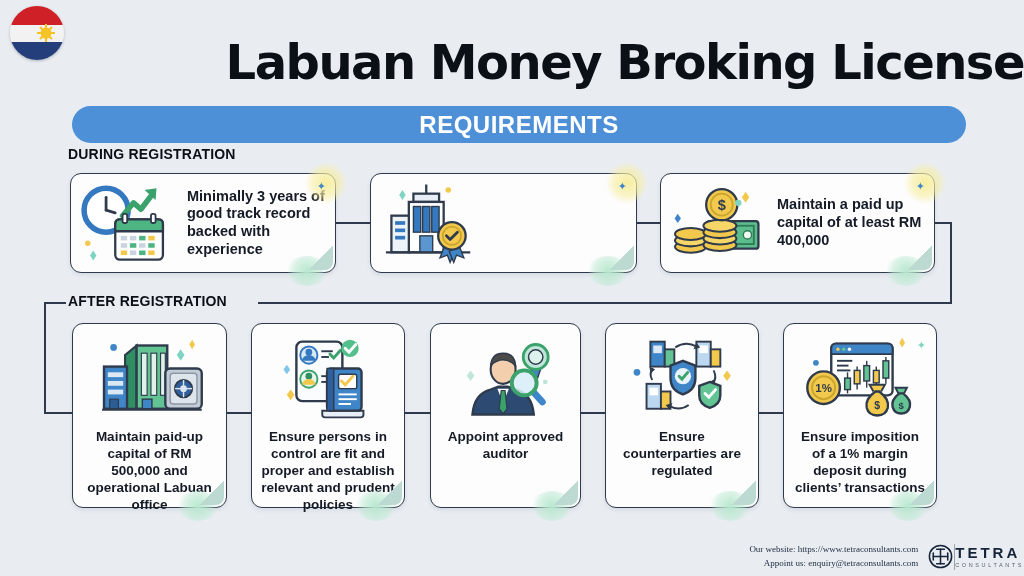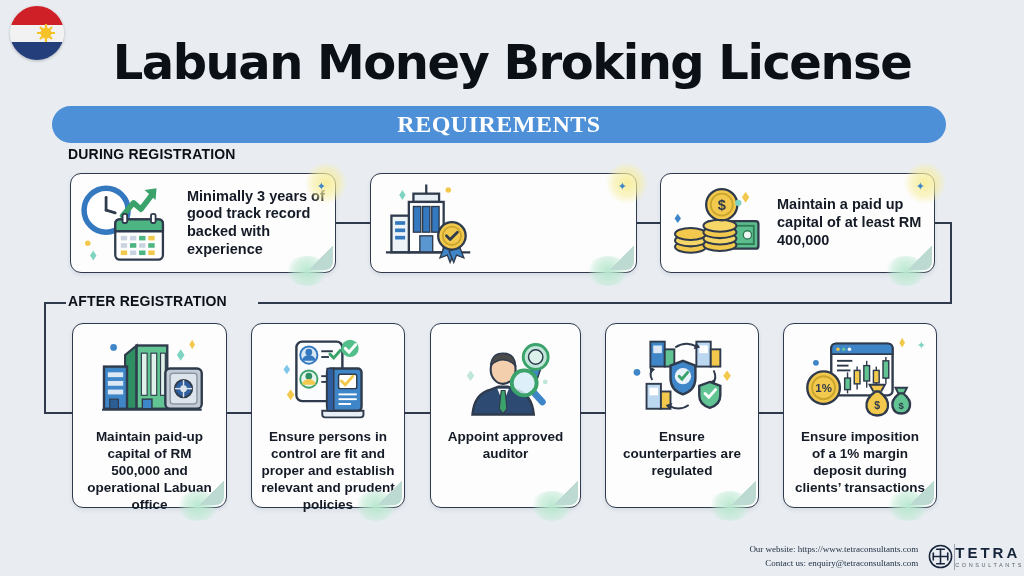--- a/index.html
+++ b/index.html
@@ -6,26 +6,26 @@
     --bg:#e9edf2; --ink:#10151f; --line:#2f3b4c; --banner:#4e90d8;
     --card-bg:#fdfdfe; --green:#53c08b; --blue:#3478c0; --yellow:#f2c94c;
   }
   *{box-sizing:border-box;margin:0;padding:0}
   html,body{width:1024px;height:576px;overflow:hidden}
   body{font-family:"Liberation Sans",sans-serif;background:var(--bg);color:var(--ink)}
   .stage{position:relative;width:1024px;height:576px;background:var(--bg)}
 
   .flag{position:absolute;left:10px;top:6px;width:54px;height:54px;border-radius:50%;overflow:hidden;
         box-shadow:0 1px 3px rgba(0,0,0,.25)}
-  .title{position:absolute;left:0;right:0;top:34px;text-align:center;
+  .title{position:absolute;left:0;right:0;top:34px;text-align:right;
          font-family:"DejaVu Sans",sans-serif;font-weight:bold;font-size:48px;
          letter-spacing:-1.5px;color:#0b0f16}
-  .banner{position:absolute;left:52px;top:106px;width:894px;height:37px;border-radius:19px;
+  .banner{position:absolute;left:72px;top:106px;width:894px;height:37px;border-radius:19px;
           background:var(--banner);color:#fff;text-align:center;line-height:37px;
-          font-family:Liberation Serif, serif;font-weight:bold;font-size:24px;letter-spacing:.5px}
+          font-family:Liberation Sans, sans-serif;font-weight:bold;font-size:24px;letter-spacing:.5px}
   .sec-h{position:absolute;font-size:14px;font-weight:800;letter-spacing:.2px;color:#0b0f16}
   .sec-h.during{left:68px;top:146px}
   .sec-h.after{left:68px;top:293px}
 
   .ln{position:absolute;background:var(--line)}
 
   .card{position:absolute;background:var(--card-bg);border:1.6px solid var(--line);
         border-radius:11px;box-shadow:0 2px 4px rgba(40,60,90,.10)}
   .card .glow-y{position:absolute;top:-12px;right:-12px;width:42px;height:42px;border-radius:50%;
         background:radial-gradient(circle,#f7ee9e 0%,rgba(247,238,158,.55) 45%,rgba(247,238,158,0) 72%);pointer-events:none}
@@ -349,21 +349,21 @@
         <path d="M104 4 l3 5 -3 5 -3-5 z" fill="#f2c94c"></path>
         <circle cx="14" cy="30" r="3" fill="#3f86c8"></circle>
       </svg>
     </div>
     <div class="txt">Ensure imposition of a 1% margin deposit during clients’ transactions</div>
   </div>
 
   <div class="footer">
     <div class="f-txt">
       <div>Our website: https://www.tetraconsultants.com</div>
-      <div>Contact us: enquiry@tetraconsultants.com</div>
+      <div>Appoint us: enquiry@tetraconsultants.com</div>
     </div>
     <div class="f-logo">
       <svg viewBox="0 0 28 28" width="27" height="27">
         <circle cx="14" cy="14" r="11.5" fill="none" stroke="#16243a" stroke-width="1.6"></circle>
         <g stroke="#16243a" stroke-width="1.6" stroke-linecap="round">
           <line x1="14" y1="6.5" x2="14" y2="21.5"></line>
           <line x1="10" y1="6.5" x2="18" y2="6.5"></line>
           <line x1="10" y1="21.5" x2="18" y2="21.5"></line>
           <line x1="6.5" y1="14" x2="21.5" y2="14"></line>
           <line x1="6.5" y1="10.5" x2="6.5" y2="17.5"></line>

